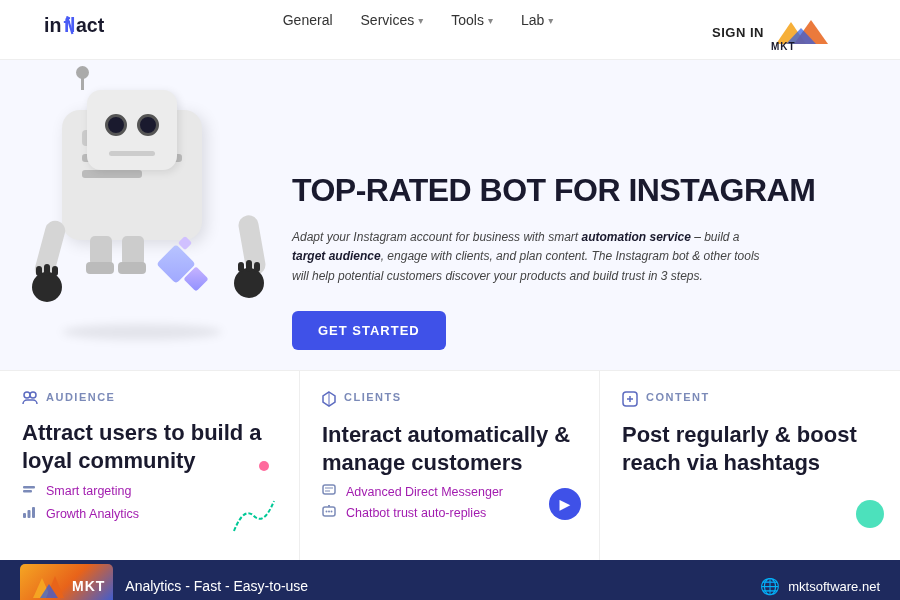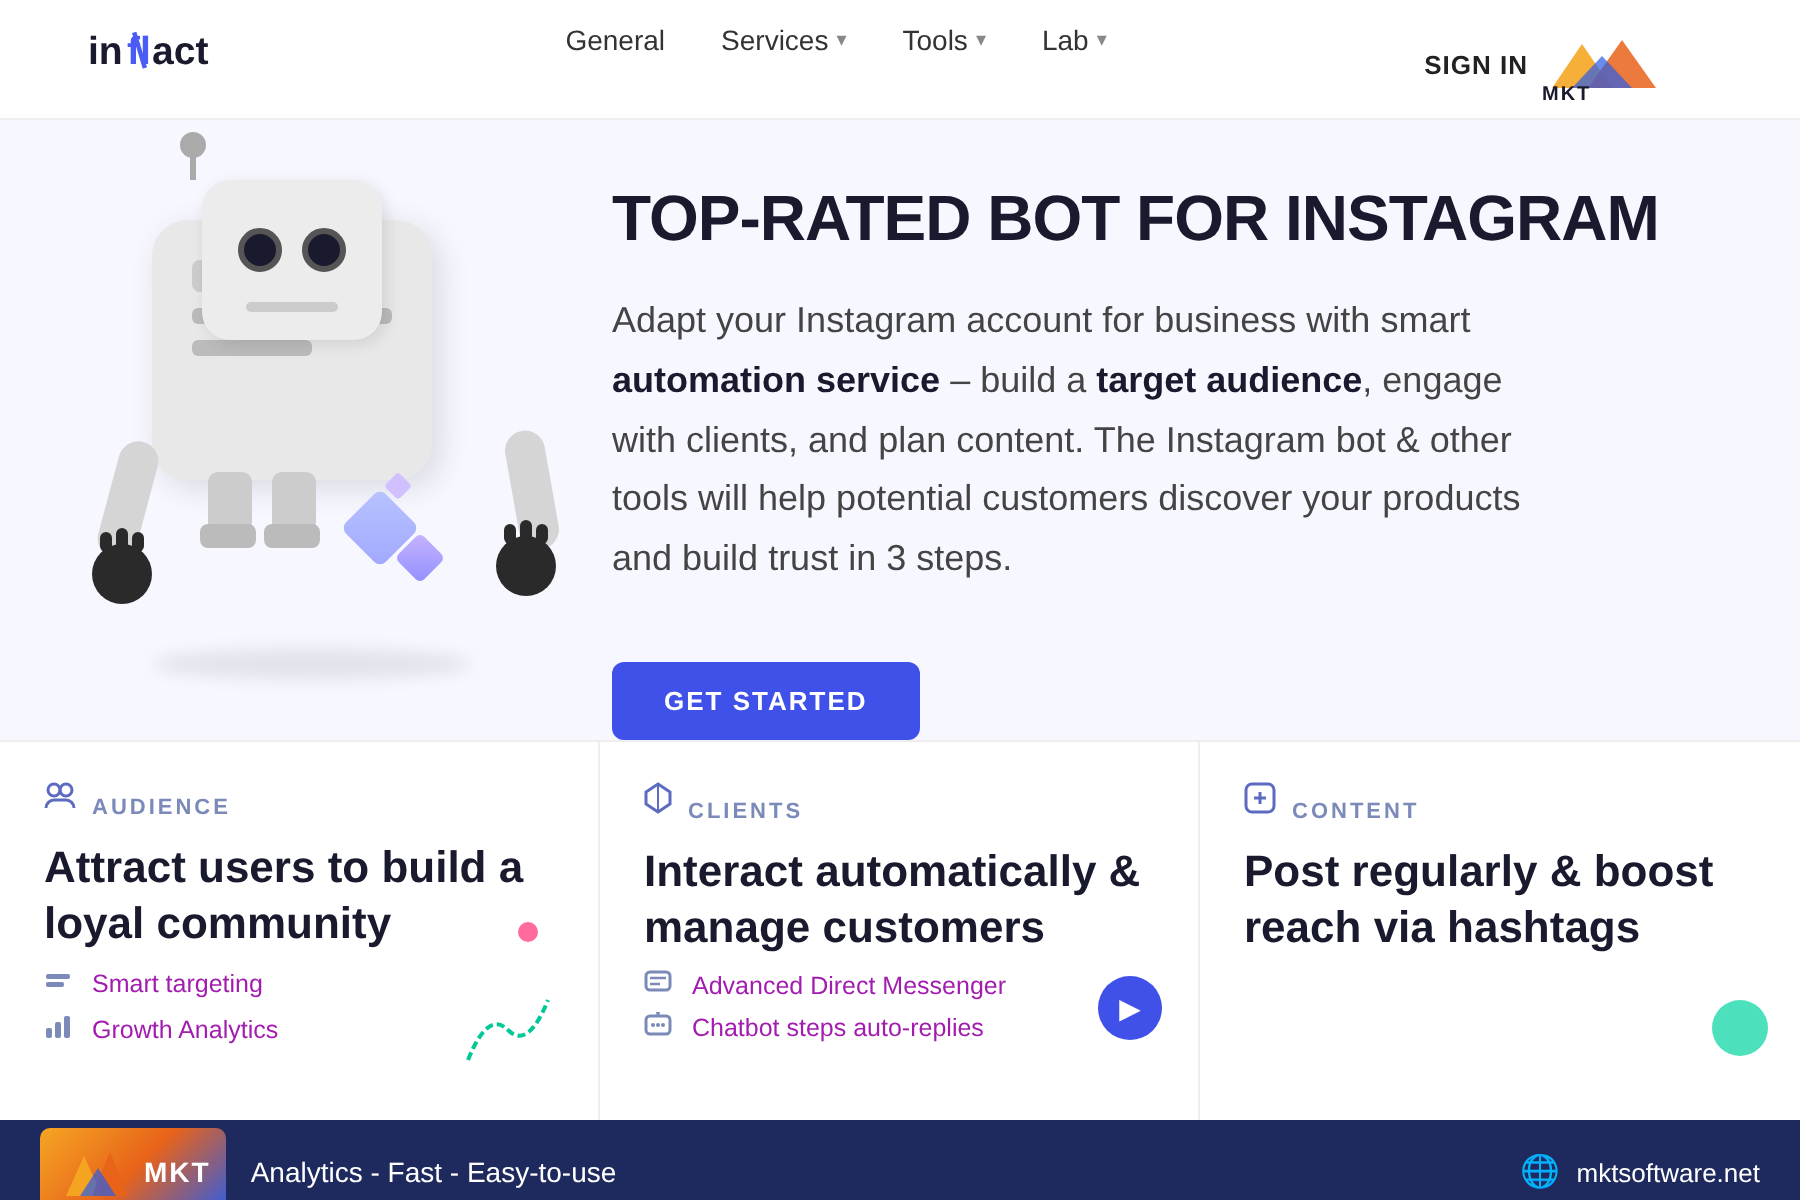--- a/index.html
+++ b/index.html
@@ -50,23 +50,23 @@
     }
     .mkt-logo {
       display: flex;
       align-items: center;
       gap: 0;
     }
 
     
     .hero {
       display: flex;
-      align-items: flex-start;
+      align-items: flex-end;
       background: #f7f8ff;
-      padding: 30px 30px 20px 46px;
+      padding: 30px 30px 20px 32px;
       height: 310px;
       position: relative;
       overflow: hidden;
     }
     .hero-robot {
       width: 240px;
       min-width: 240px;
       height: 260px;
       position: relative;
     }
@@ -192,25 +192,26 @@
     }
     .hero-title {
       font-size: 32px;
       font-weight: 800;
       color: #1a1a2e;
       line-height: 1.2;
       margin-bottom: 18px;
       letter-spacing: -0.5px;
     }
     .hero-desc {
-      font-size: 18px;
+      font-size: 12px;
       color: #444;
       line-height: 1.65;
-      margin-bottom: 36px;
+      margin-bottom: 24px;
       max-width: 480px;
+      font-style: italic;
     }
     .hero-desc strong { color: #1a1a2e; }
     .get-started-btn {
       display: inline-block;
       background: #3f51e8;
       color: #fff;
       padding: 12px 26px;
       border-radius: 6px;
       font-size: 13px;
       font-weight: 700;
@@ -230,21 +231,21 @@
     }
     .card {
       padding: 20px 22px 14px 22px;
       border-right: 1px solid #eee;
       overflow: hidden;
       position: relative;
     }
     .card:last-child { border-right: none; }
     .card-category {
       display: flex;
-      align-items: flex-end;
+      align-items: flex-start;
       gap: 8px;
       margin-bottom: 10px;
     }
     .card-category-icon {
       color: #5c6bc0;
       font-size: 16px;
     }
     .card-category-label {
       font-size: 11px;
       font-weight: 700;
@@ -534,21 +535,21 @@
         <span class="feature-icon">
           <svg width="14" height="13" viewBox="0 0 14 13" fill="none">
             <rect x="1" y="2" width="12" height="9" rx="2" stroke="#7b8ab8" stroke-width="1.5"></rect>
             <circle cx="4.5" cy="6.5" r="1" fill="#7b8ab8"></circle>
             <circle cx="7" cy="6.5" r="1" fill="#7b8ab8"></circle>
             <circle cx="9.5" cy="6.5" r="1" fill="#7b8ab8"></circle>
             <line x1="7" y1="2" x2="7" y2="0" stroke="#7b8ab8" stroke-width="1.5"></line>
             <circle cx="7" cy="0" r="1" fill="#7b8ab8"></circle>
           </svg>
         </span>
-        <span>Chatbot steps auto-replies</span>
+        <span>Chatbot trust auto-replies</span>
       </div>
     </div>
   </div>
 
   <div class="card">
     <div class="card-deco-circle"></div>
     <div class="card-category">
       <span class="card-category-icon">
         <svg width="16" height="16" viewBox="0 0 16 16" fill="none" xmlns="http://www.w3.org/2000/svg">
           <rect x="1" y="1" width="14" height="14" rx="3" stroke="#5c6bc0" stroke-width="1.5"></rect>

